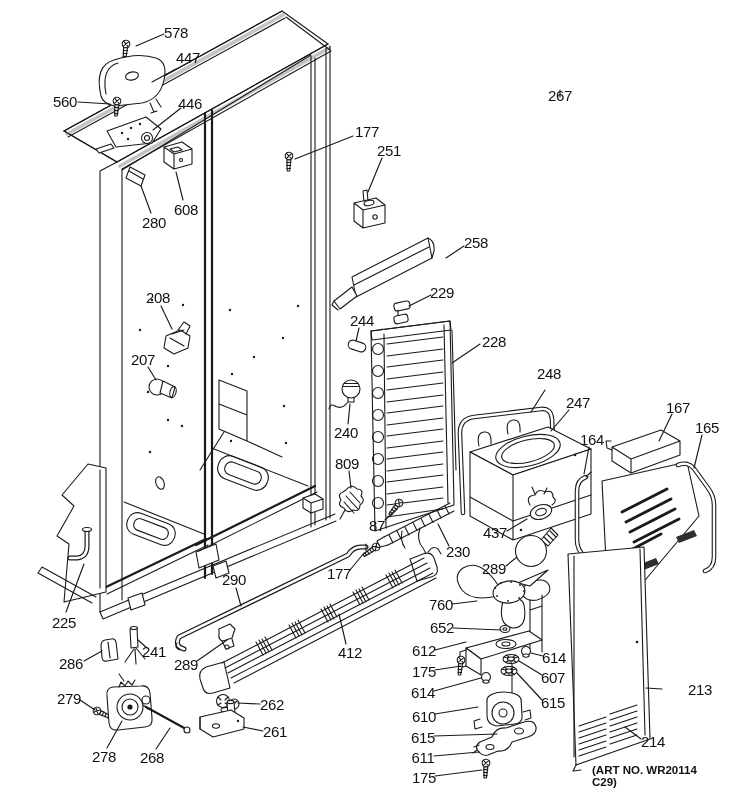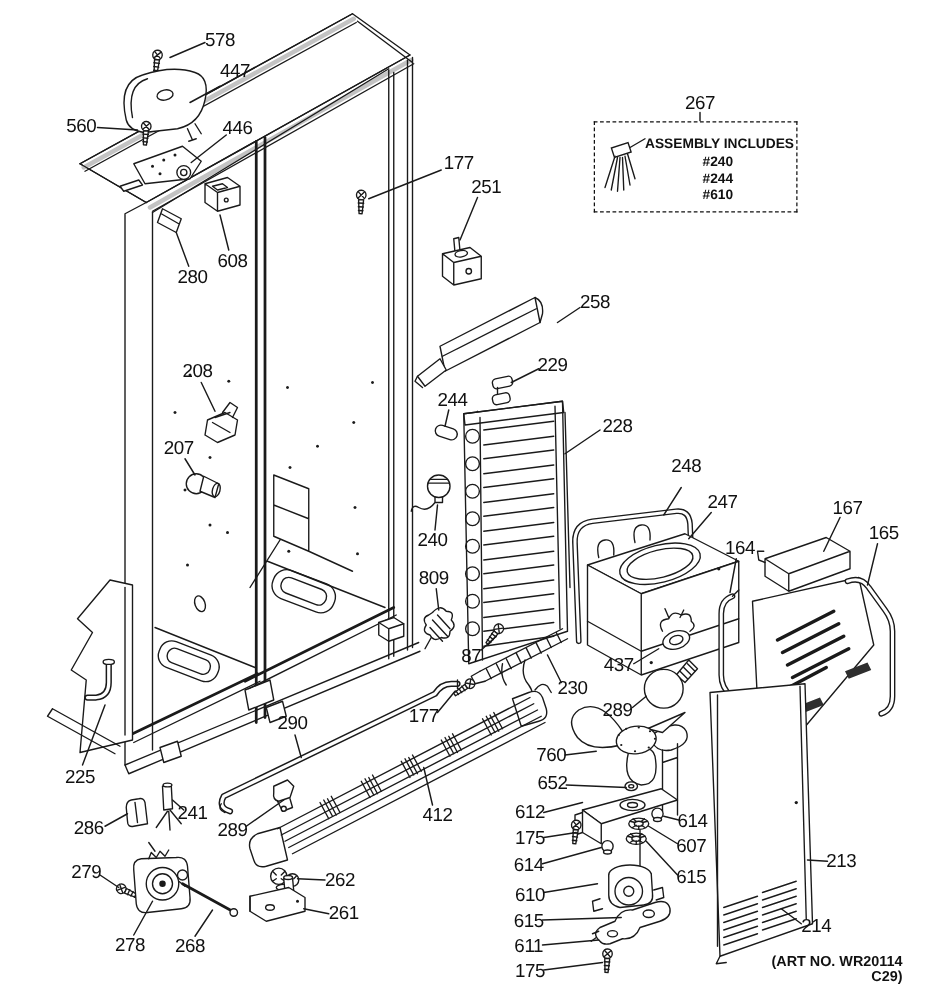--- a/index.html
+++ b/index.html
@@ -19,21 +19,21 @@
   svg.art .stripW{ stroke:#fff; stroke-width:2.4; }
   svg.art .slot  { stroke-width:2.8; }
   svg.art .ldr   { stroke-width:1.15; }
   .co { position:absolute; transform:translate(-50%,-50%); font-size:15px; line-height:1;
         color:#111; letter-spacing:-0.3px; white-space:nowrap; }
   .asmbox { position:absolute; left:475px; top:97px; width:163px; height:73px;
             border:1.6px dashed #111; box-sizing:border-box; background:#fff; }
   .asmbox svg { position:absolute; left:0; top:0; }
   .asm-title { position:absolute; left:40px; top:11px; font-size:11px; font-weight:700; color:#111; }
   .asm-item  { position:absolute; left:86px; font-size:11px; font-weight:700; color:#111; }
-  .artno { position:absolute; left:592px; top:764px; width:130px; text-align:right;
+  .artno { position:absolute; left:592px; top:764px; width:130px; text-align:left;
            font-size:11.5px; font-weight:700; color:#111; }
 </style>
 </head>
 <body>
 
 <div class="stage">
 
 <svg class="art" width="750" height="800" viewBox="0 0 750 800">
   <defs>
     <g id="scr">
@@ -384,21 +384,21 @@
 </svg>
 
 <span class="co" style="left:176px;top:32px">578</span>
 <span class="co" style="left:188px;top:57px">447</span>
 <span class="co" style="left:65px;top:101px">560</span>
 <span class="co" style="left:190px;top:103px">446</span>
 <span class="co" style="left:154px;top:222px">280</span>
 <span class="co" style="left:186px;top:209px">608</span>
 <span class="co" style="left:367px;top:131px">177</span>
 <span class="co" style="left:389px;top:150px">251</span>
-<span class="co" style="left:560px;top:83px">267</span>
+<span class="co" style="left:560px;top:95px">267</span>
 <span class="co" style="left:476px;top:242px">258</span>
 <span class="co" style="left:442px;top:292px">229</span>
 <span class="co" style="left:362px;top:320px">244</span>
 <span class="co" style="left:494px;top:341px">228</span>
 <span class="co" style="left:158px;top:297px">208</span>
 <span class="co" style="left:143px;top:359px">207</span>
 <span class="co" style="left:346px;top:432px">240</span>
 <span class="co" style="left:347px;top:463px">809</span>
 <span class="co" style="left:377px;top:525px">87</span>
 <span class="co" style="left:458px;top:551px">230</span>
@@ -426,32 +426,19 @@
 <span class="co" style="left:424px;top:650px">612</span>
 <span class="co" style="left:424px;top:671px">175</span>
 <span class="co" style="left:423px;top:692px">614</span>
 <span class="co" style="left:424px;top:716px">610</span>
 <span class="co" style="left:423px;top:737px">615</span>
 <span class="co" style="left:423px;top:757px">611</span>
 <span class="co" style="left:424px;top:777px">175</span>
 <span class="co" style="left:554px;top:657px">614</span>
 <span class="co" style="left:553px;top:677px">607</span>
 <span class="co" style="left:553px;top:702px">615</span>
-<span class="co" style="left:673px;top:689px">213</span>
+<span class="co" style="left:700px;top:689px">213</span>
 <span class="co" style="left:653px;top:741px">214</span>
 
-<div class="asmbox">
-  <svg width="160" height="70">
-    <g style="stroke:#1a1a1a;fill:none;stroke-width:1.1;stroke-linecap:round">
-      <rect x="-7" y="-4" width="14" height="8" transform="translate(21,22) rotate(-18)" style="fill:#fff"></rect>
-      <path d="M16,27 L8,52 M18,28 L13,54 M20,28 L18,55 M22,28 L23,54 M24,27 L28,50 M26,25 L32,45"></path>
-      <path d="M28,20 L40,13"></path>
-    </g>
-  </svg>
-  <div class="asm-title">ASSEMBLY INCLUDES</div>
-  <div class="asm-item" style="top:26px">#240</div>
-  <div class="asm-item" style="top:39px">#244</div>
-  <div class="asm-item" style="top:52px">#610</div>
+
+<div class="artno">(ART NO. WR20114 C29)</div>
+
 </div>
 
-<div class="artno">(ART NO. WR20114 C29)</div>
-
-</div>
-
 </body></html>

